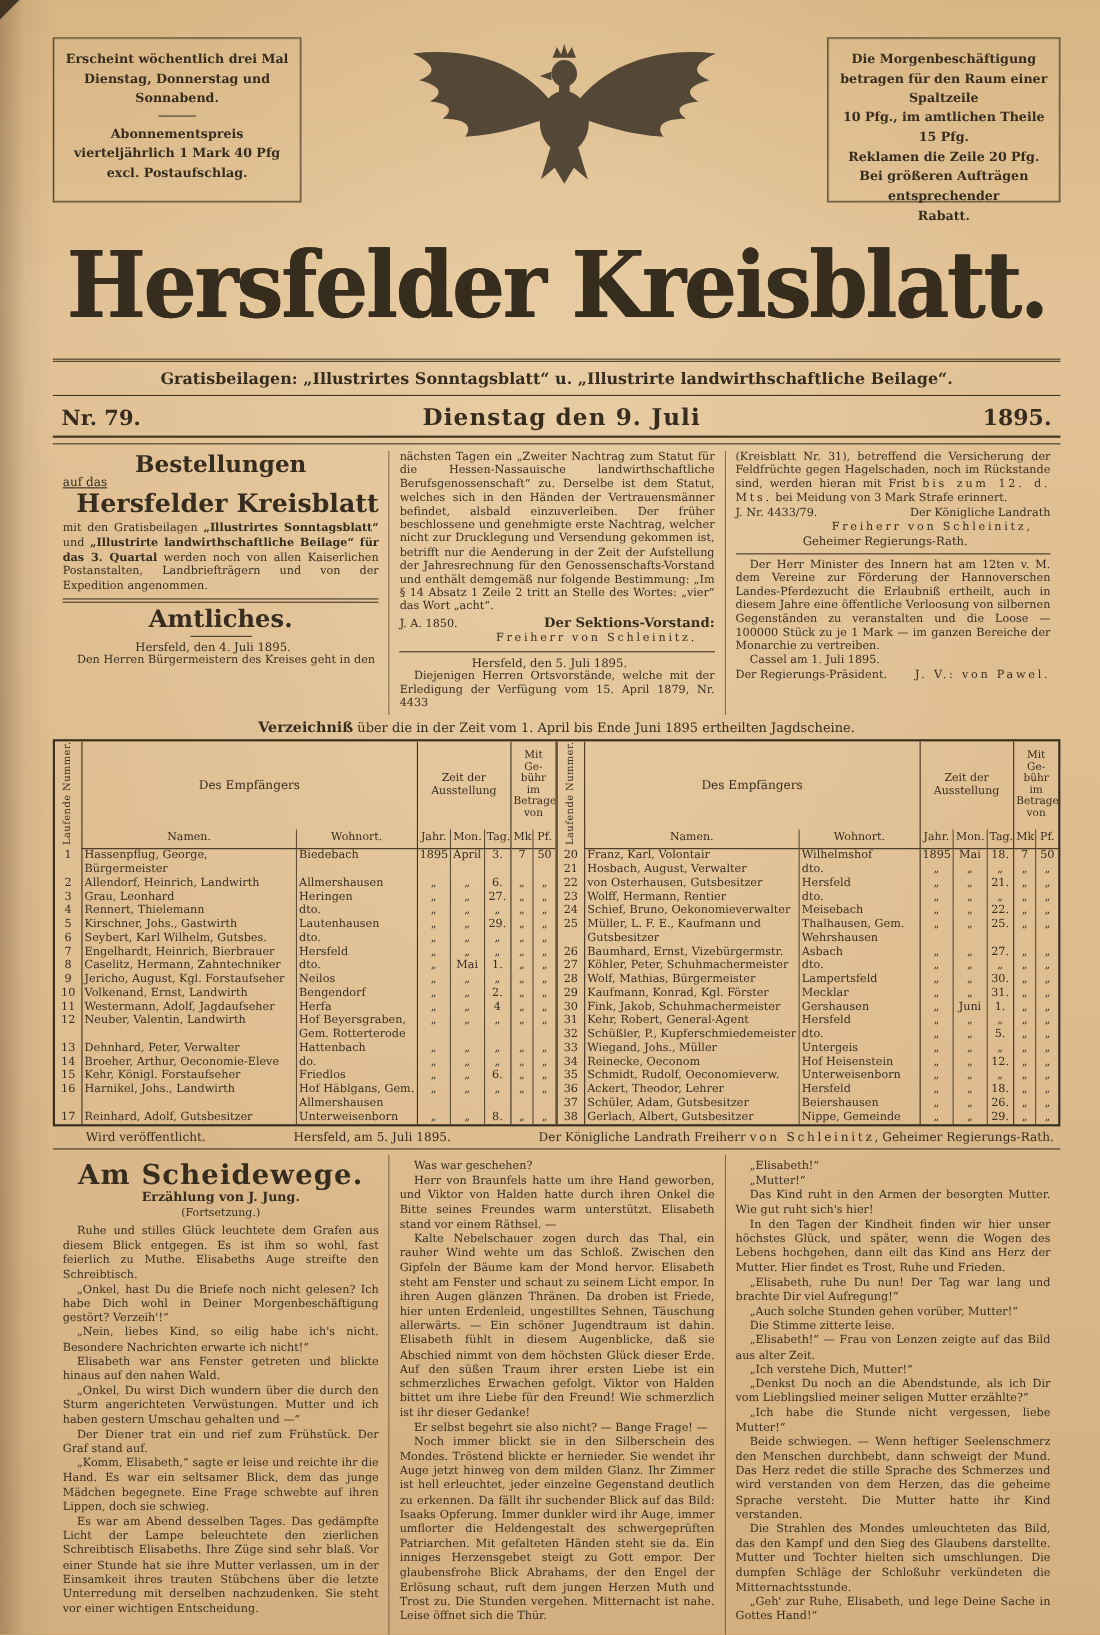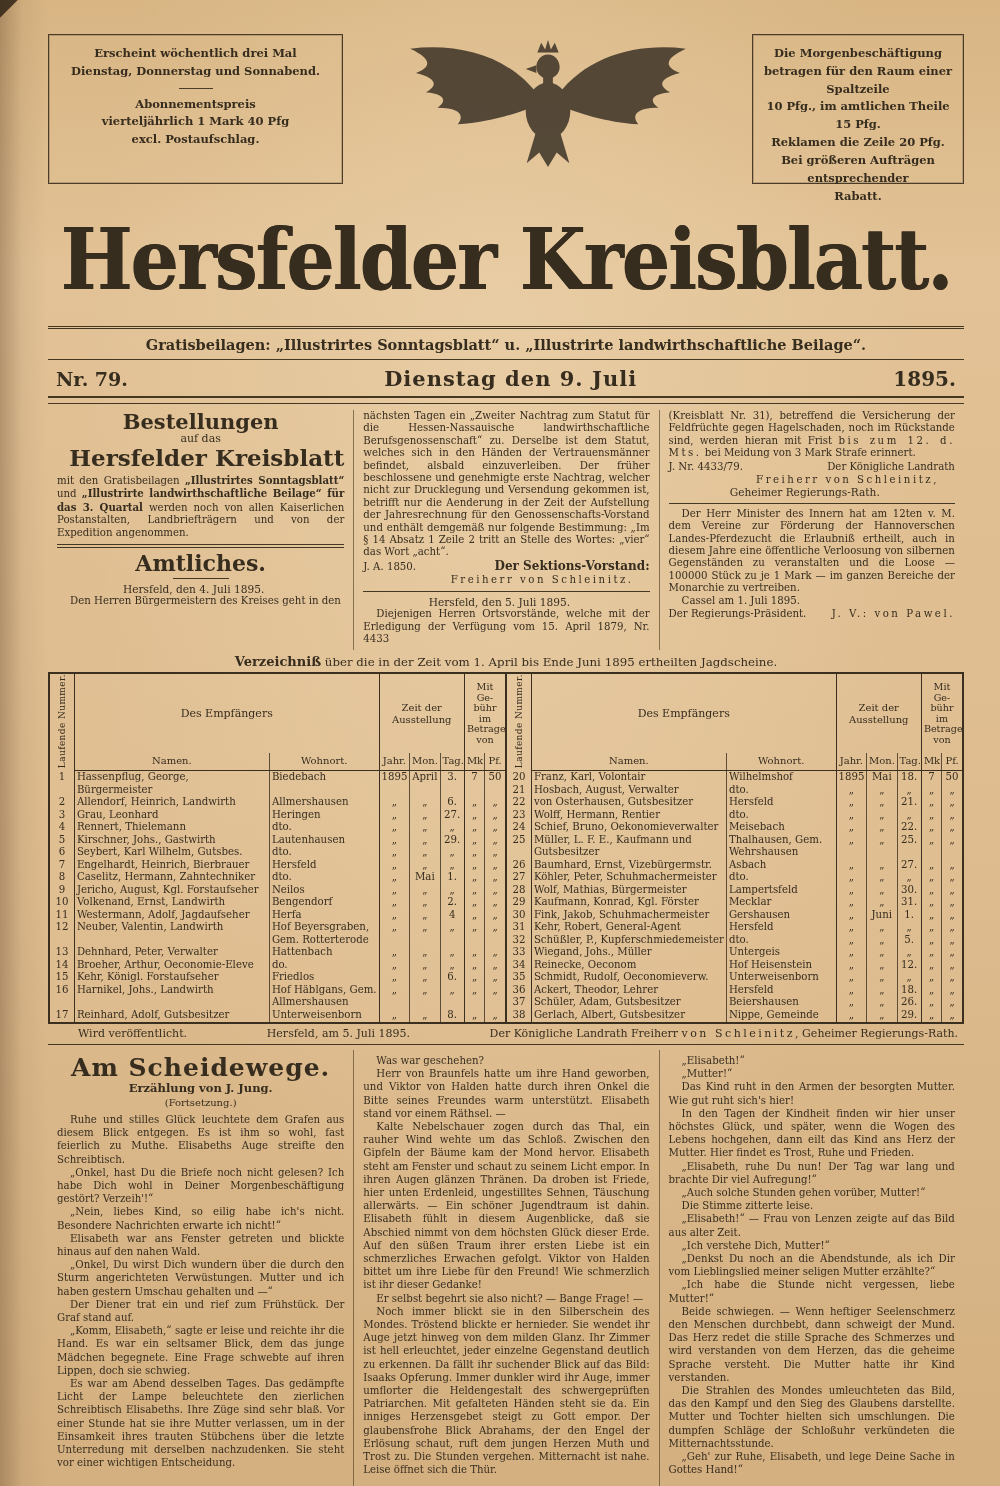--- a/index.html
+++ b/index.html
@@ -22,21 +22,21 @@
     background:linear-gradient(135deg, rgba(40,28,16,.8) 0 12px, rgba(0,0,0,0) 13px);
     pointer-events:none;
   }
   
   .top-area{display:flex;align-items:stretch;height:150px;}
   .info-box{
     border:1px solid #4a3c28;box-shadow:0 0 0 1px rgba(74,60,40,.25) inset;
     padding:10px 8px;box-sizing:border-box;text-align:center;
     font-size:11.5px;font-weight:bold;line-height:1.55;
   }
-  .info-box.left{width:295px;}
+  .info-box.left{width:226px;}
   .info-box.right{width:212px;}
   .box-divider{width:34px;border-top:1px solid #4a3c28;margin:7px auto;}
   .eagle-wrap{flex:1;display:flex;justify-content:center;align-items:flex-start;}
   
   .masthead{
     height:142px;line-height:138px;text-align:center;
     font-size:76px;font-weight:bold;letter-spacing:-2px;
     transform:scaleY(1.1);transform-origin:center top;
     text-shadow:.6px 0 currentColor;
     white-space:nowrap;
@@ -56,21 +56,21 @@
   .date-band .day{font-size:21px;font-weight:bold;letter-spacing:1px;}
   .date-band .yr{font-size:20px;font-weight:bold;}
   
   .columns-section{
     display:flex;height:240px;overflow:hidden;padding-top:6px;box-sizing:content-box;
   }
   .ncol{width:33.33%;box-sizing:border-box;padding:0 9px;
     font-size:10.2px;line-height:12.4px;text-align:justify;}
   .ncol + .ncol{border-left:1px solid rgba(69,56,35,.6);}
   .ad-line1{text-align:center;font-size:21px;font-weight:bold;line-height:23px;}
-  .ad-line2{text-align:center;font-size:11px;line-height:12px;}
+  .ad-line2{text-align:left;font-size:11px;line-height:12px;text-decoration:underline;}
   .ad-line3{text-align:right;font-size:23px;font-weight:bold;line-height:26px;margin-bottom:3px;}
   .ad-body{margin:0;}
   .sec-rule{border-top:4px double #453823;margin:5px 0 3px 0;}
   .amtliches{text-align:center;font-size:22px;font-weight:bold;line-height:24px;}
   .short-rule{width:56px;border-top:1px solid #453823;margin:3px auto 4px auto;}
   .dateline{text-align:center;padding-right:14px;font-size:10.6px;}
   .para{margin:0;text-indent:13px;}
   .para.noindent{text-indent:0;}
   .sigrow{display:flex;justify-content:space-between;align-items:baseline;margin-top:1px;}
   .sig-title{font-weight:bold;font-size:12px;}

